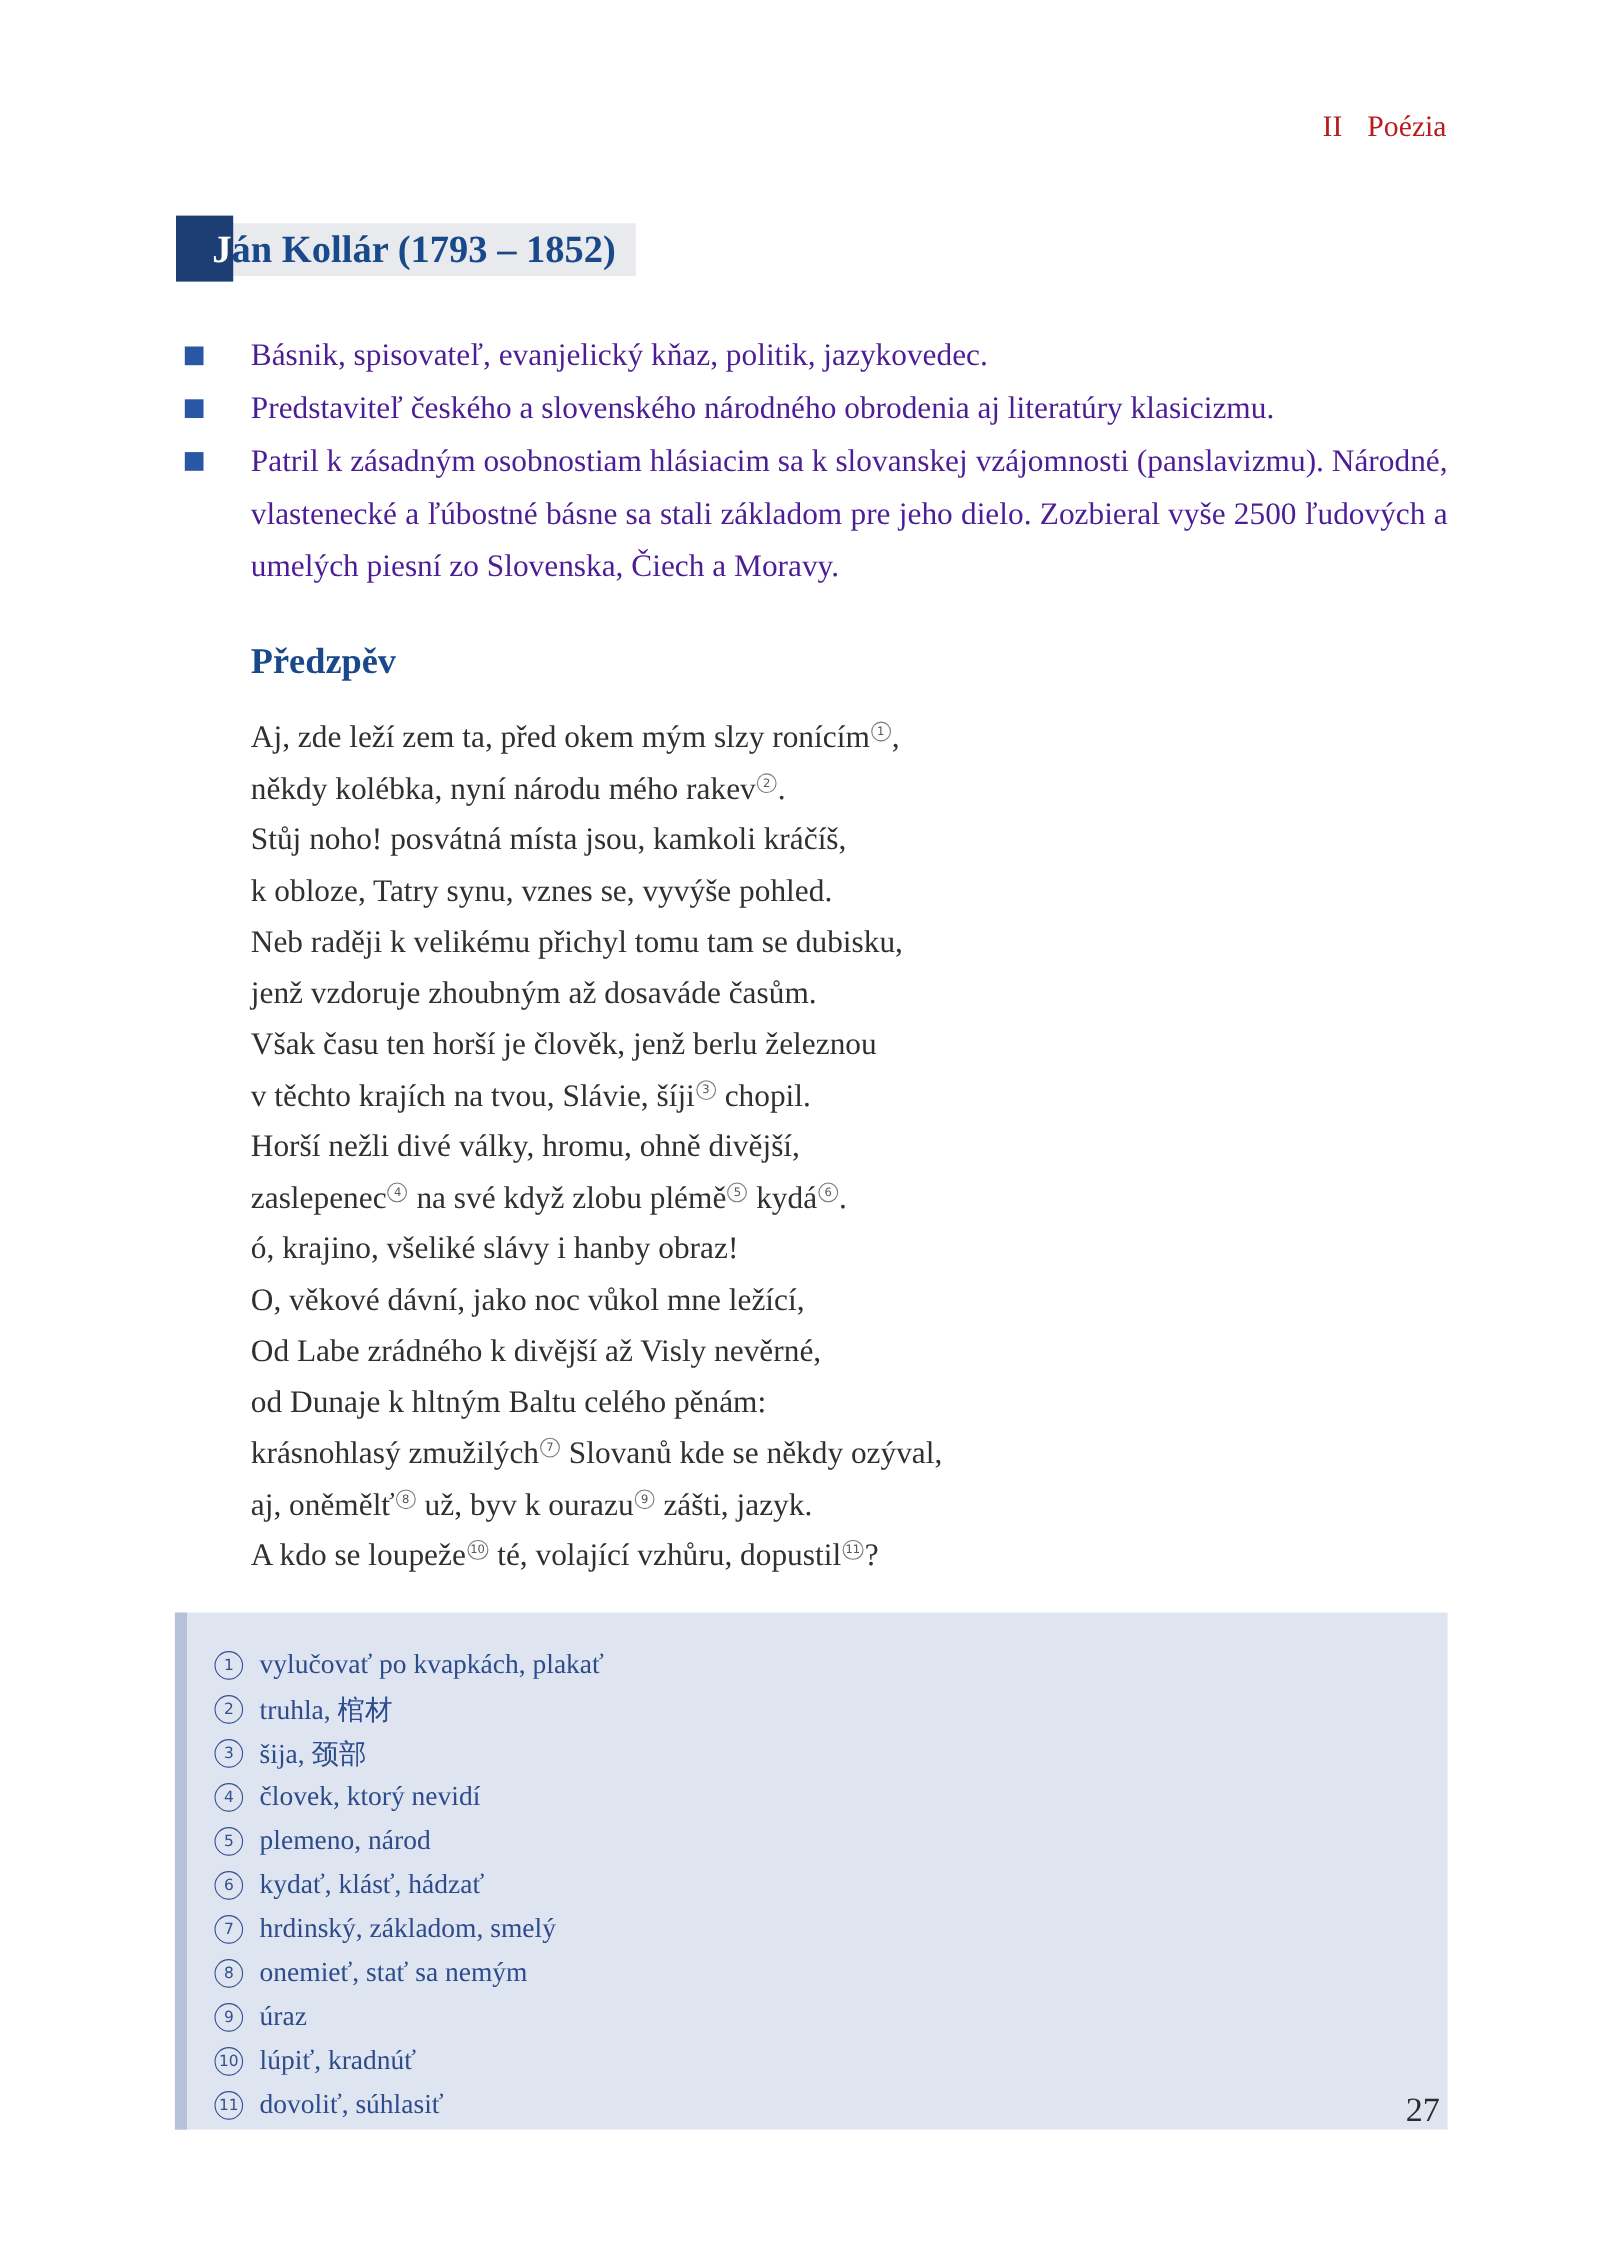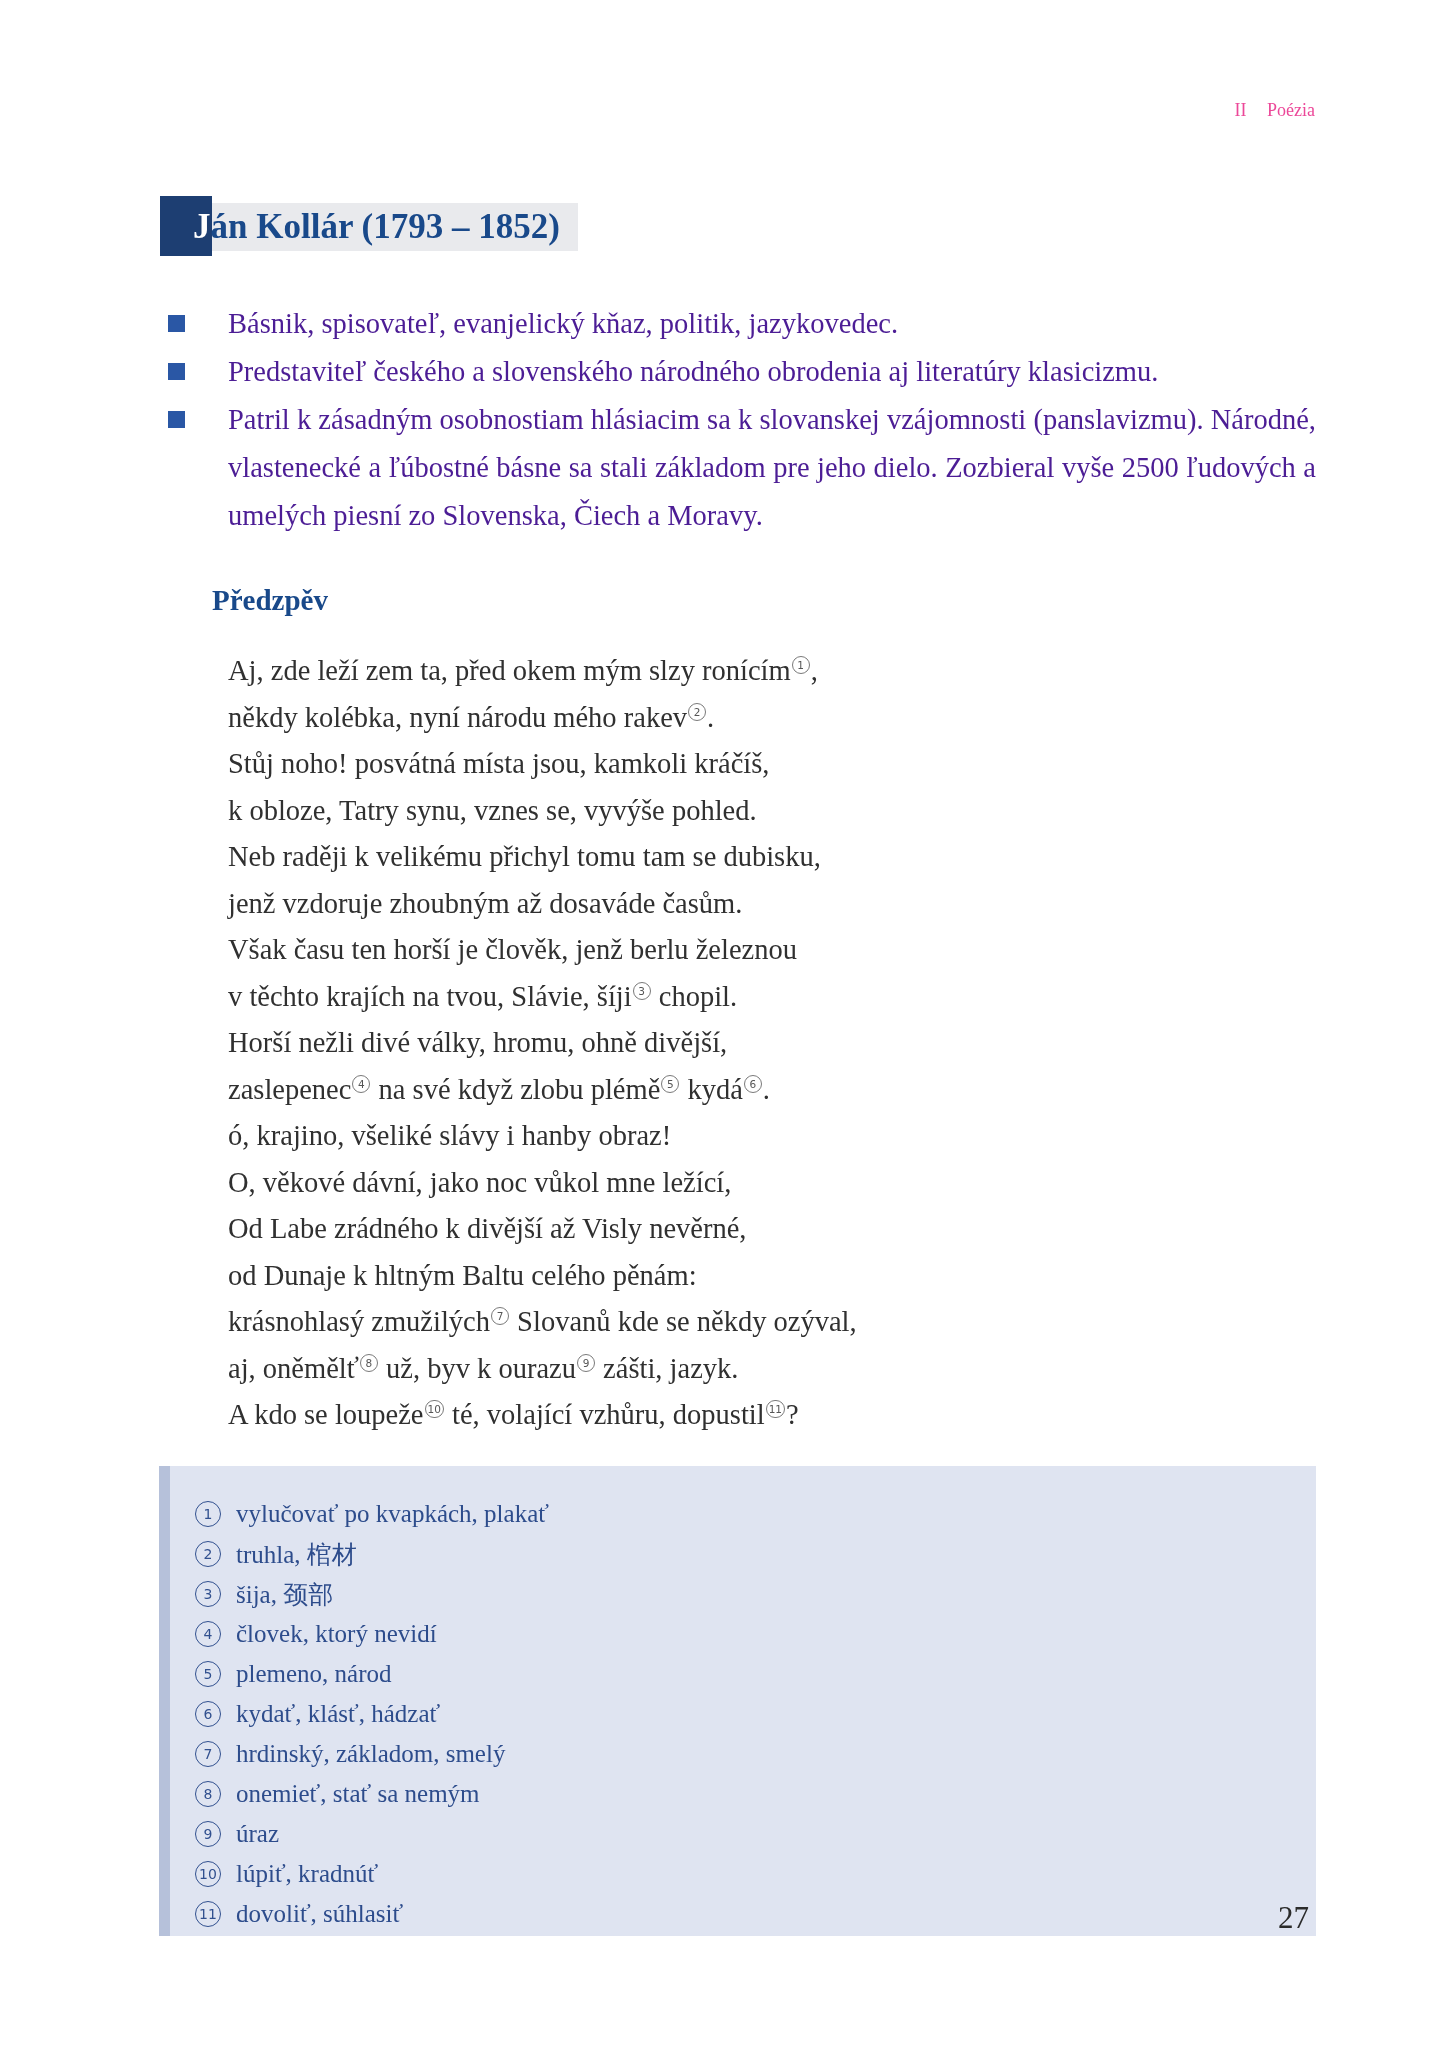--- a/index.html
+++ b/index.html
@@ -6,21 +6,21 @@
   html, body { width:1454px; height:2046px; background:#ffffff; }
   body {
     position:relative;
     font-family:"Liberation Serif","DejaVu Serif",serif;
     color:#2e2e2e;
     overflow:hidden;
   }
 
   .header-right {
     position:absolute; top:100px; right:139px;
-    font-size:18px; color:#ec4899; word-spacing:16px;
+    font-size:27px; color:#b91c1c; word-spacing:16px;
   }
 
   
   .title-row { position:absolute; top:196px; left:160px; height:62px; width:900px; }
   .title-band {
     position:absolute; left:30px; top:7px; height:48px;
     background:#e9eaed; display:flex; align-items:center;
     padding:0 18px 0 3px;
   }
   .title-square {
@@ -40,22 +40,22 @@
     position:relative; padding-left:60px;
     font-size:28.5px; line-height:48px; text-align:justify; color:#4c1d95;
   }
   .bullet-item .sq {
     position:absolute; left:0; top:15px; width:17px; height:17px;
     background:#2a57a5;
   }
 
   
   .poem-title {
-    position:absolute; top:584px; left:212px;
-    font-size:29px; font-weight:bold; color:#19498a;
+    position:absolute; top:584px; left:228px;
+    font-size:33px; font-weight:bold; color:#19498a;
   }
   .poem {
     position:absolute; top:648px; left:228px; width:1090px;
     font-size:28.5px; line-height:46.5px; color:#303030;
   }
   .poem-line { white-space:nowrap; }
   .sup-circle {
     display:inline-flex; align-items:center; justify-content:center;
     min-width:18px; height:18px; padding:0 2px;
     border:1px solid #7a7a7a; border-radius:10px;

